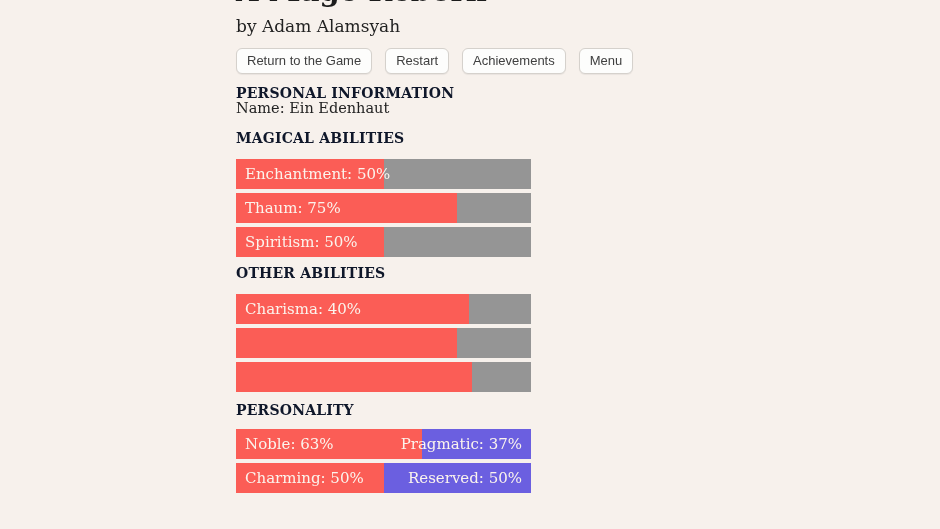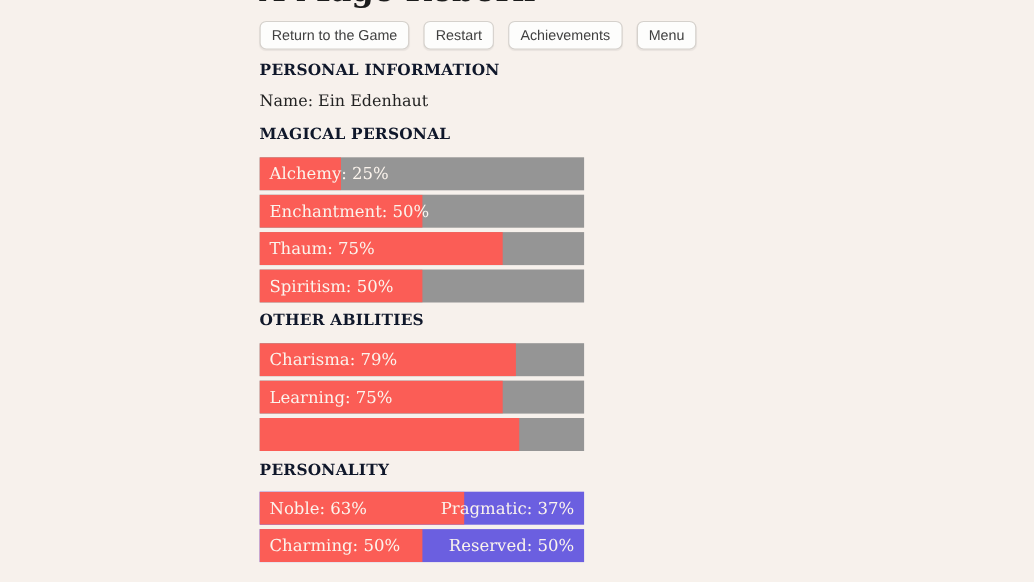--- a/index.html
+++ b/index.html
@@ -52,21 +52,21 @@
     cursor: pointer;
   }
   h2.section-heading {
     font-size: 14px;
     line-height: 15px;
     font-weight: 700;
     letter-spacing: 0.2px;
     color: #0f172a;
   }
   #heading-personal { margin-top: 12px; }
-  .name-line { margin-top: 13px; font-size: 14.5px; line-height: 15px; color: #222; }
+  .name-line { font-size: 14.5px; line-height: 15px; color: #222; }
   #heading-magical { margin-top: 15px; }
   #bars-magical { margin-top: 13px; }
   #heading-other { margin-top: 9px; }
   #bars-other { margin-top: 13px; }
   #heading-personality { margin-top: 11px; }
   #bars-personality { margin-top: 11px; }
   .bar {
     position: relative;
     height: 30px;
     margin-bottom: 4px;
@@ -90,63 +90,59 @@
   }
   .bar-label.right { left: auto; right: 9px; margin-left: 48px; }
 </style>
 </head>
 <body style="background: rgb(247, 241, 236);">
 
 <div class="content">
 
   <h1 class="game-title">A Mage Reborn</h1>
 
+  <div class="byline">by Adam Alamsyah</div>
 
   <div class="toolbar">
     <button class="btn">Return to the Game</button>
     <button class="btn">Restart</button>
     <button class="btn">Achievements</button>
     <button class="btn">Menu</button>
   </div>
 
   <h2 class="section-heading" id="heading-personal">PERSONAL INFORMATION</h2>
 
   <div class="name-line">Name: Ein Edenhaut</div>
 
-  <h2 class="section-heading" id="heading-magical">MAGICAL PERSONAL</h2>
+  <h2 class="section-heading" id="heading-magical">MAGICAL ABILITIES</h2>
 
   <div id="bars-magical">
-      <div class="bar">
-        <div class="fill" style="width: 25%;"></div>
-        <span class="bar-label">Alchemy: 25%</span>
-      </div>
       <div class="bar">
         <div class="fill" style="width: 50%;"></div>
         <span class="bar-label">Enchantment: 50%</span>
       </div>
       <div class="bar">
         <div class="fill" style="width: 75%;"></div>
         <span class="bar-label">Thaum: 75%</span>
       </div>
       <div class="bar">
         <div class="fill" style="width: 50%;"></div>
         <span class="bar-label">Spiritism: 50%</span>
       </div>
     </div>
 
   <h2 class="section-heading" id="heading-other">OTHER ABILITIES</h2>
 
   <div id="bars-other">
       <div class="bar">
         <div class="fill" style="width: 79%;"></div>
-        <span class="bar-label">Charisma: 79%</span>
+        <span class="bar-label">Charisma: 40%</span>
       </div>
       <div class="bar">
         <div class="fill" style="width: 75%;"></div>
-        <span class="bar-label">Learning: 75%</span>
       </div>
       <div class="bar">
         <div class="fill" style="width: 80%;"></div>
       </div>
     </div>
 
   <h2 class="section-heading" id="heading-personality">PERSONALITY</h2>
 
   <div id="bars-personality">
       <div class="bar opposed">

